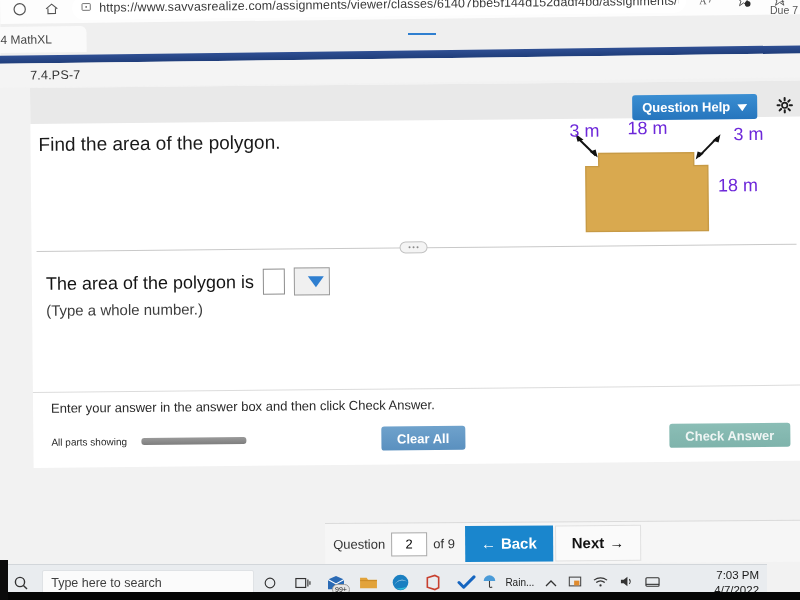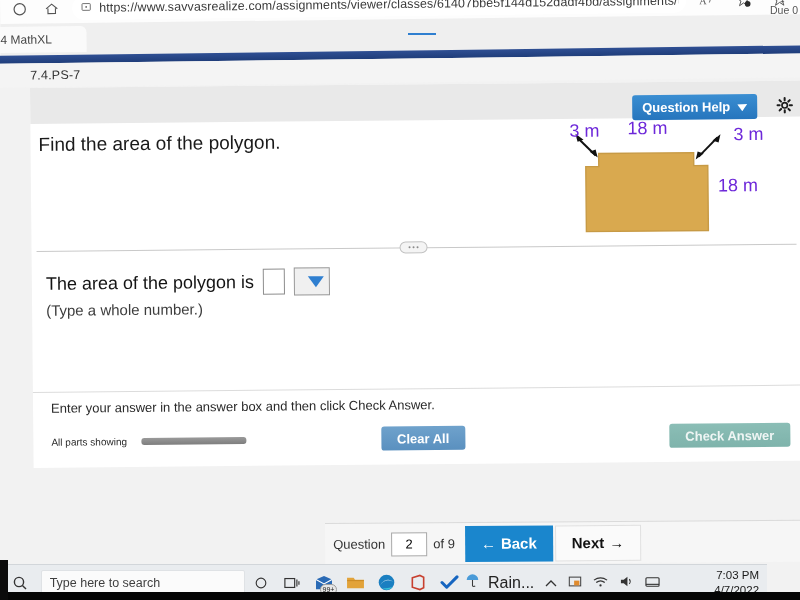--- a/index.html
+++ b/index.html
@@ -323,21 +323,21 @@
     position: relative;
     cursor: pointer;
   }
   #tray {
     margin-left: auto;
     display: flex; align-items: center; gap: 11px;
     padding-right: 8px;
   }
   #weather {
     display: flex; align-items: center; gap: 8px;
-    font-size: 16px; color: #222;
+    font-size: 10px; color: #222;
     cursor: pointer;
   }
   #clock {
     text-align: right; line-height: 1.25;
     font-size: 11.5px; color: #1a1a1a;
     cursor: pointer;
     margin-left: 43px;
   }
   #edge-active-underline {
     position: absolute; left: 408px; top: 33px;
@@ -414,21 +414,21 @@
         <span>-4 MathXL</span>
       </div>
     </div>
   </div>
 
   <div id="app-blue-bar"></div>
 
   <div id="assignment-strip">
     <span id="exercise-id">7.4.PS-7</span>
   </div>
-  <span id="due-label">Due 0</span>
+  <span id="due-label">Due 7</span>
 
   <div id="question-card">
 
     <div id="card-topband"></div>
 
     <button id="question-help-btn">
       <span>Question Help</span>
       <span>
         <svg width="10" height="7" viewBox="0 0 10 7">
             <path d="M0 0 L10 0 L5 7 Z" fill="#ffffff"></path>

